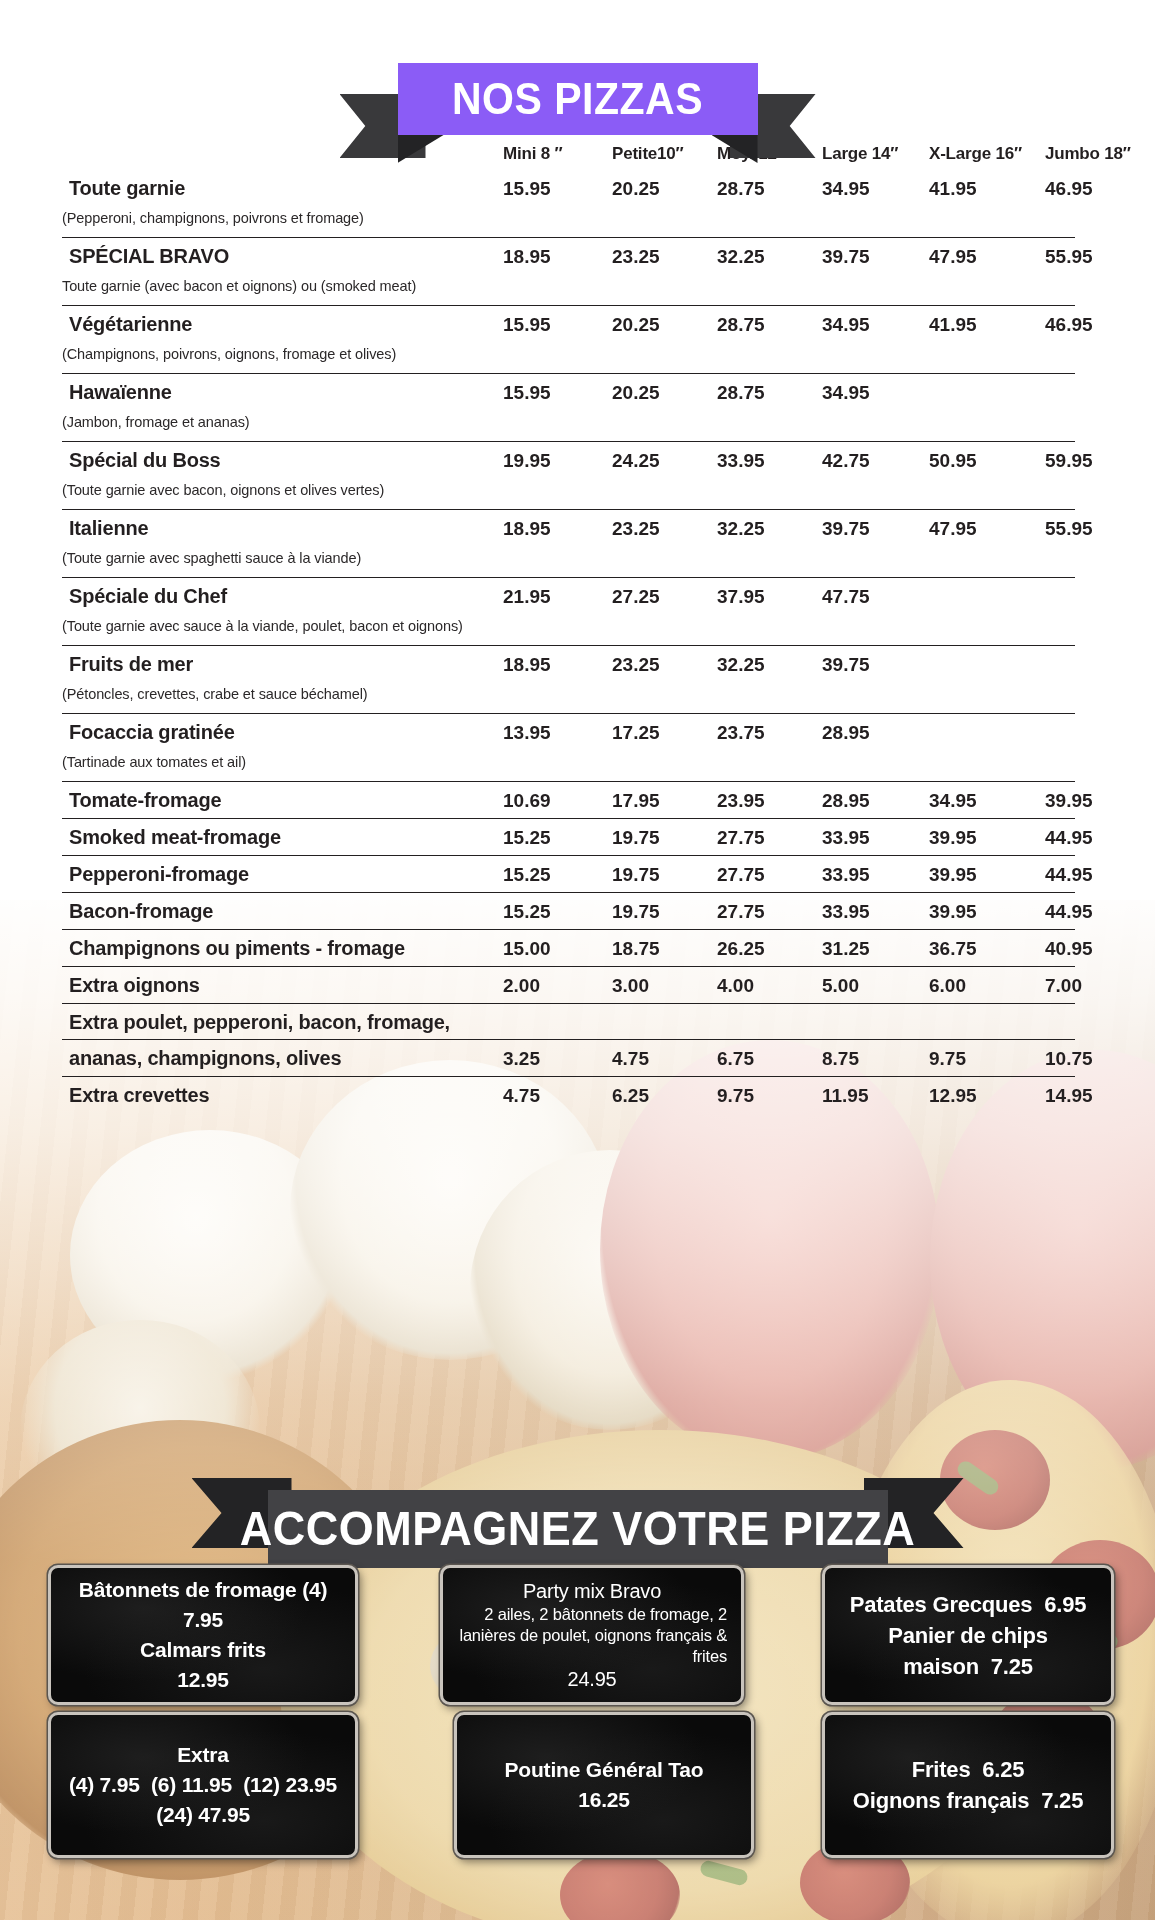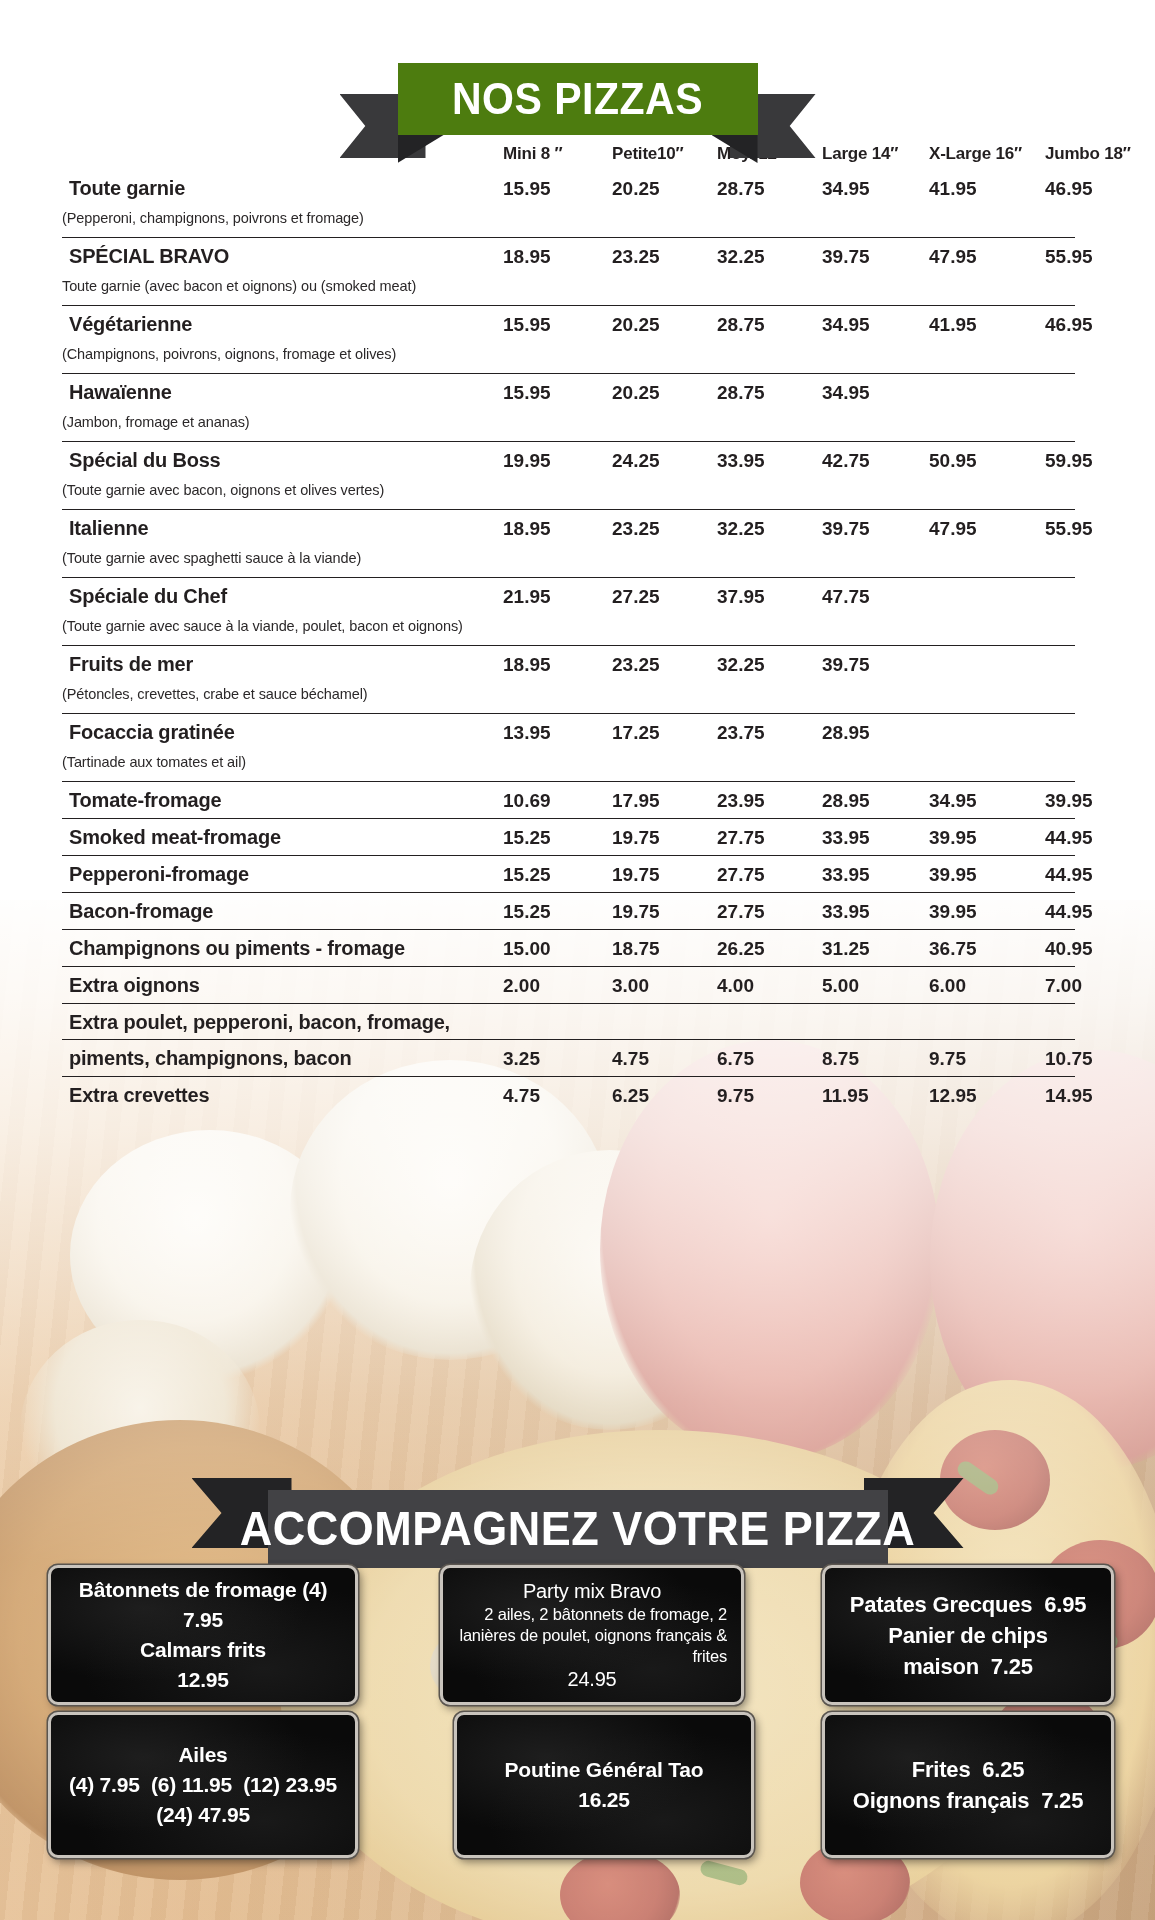--- a/index.html
+++ b/index.html
@@ -56,21 +56,21 @@
   }
 
   
   .ribbon { z-index:3; }
   .ribbon .band { position:relative; z-index:2; display:flex; align-items:center; justify-content:center; }
   .ribbon .band span { color:#fff; font-weight:700; white-space:nowrap; transform:scaleY(1.06); letter-spacing:.5px; }
   .ribbon .wing { position:absolute; z-index:1; }
   .ribbon .fold { position:absolute; z-index:1; }
 
   #ribbon-top { left:50%; top:63px; transform:translateX(-50%); width:360px; height:72px; }
-  #ribbon-top .band { width:360px; height:72px; background:#4d7c0f; }
+  #ribbon-top .band { width:360px; height:72px; background:#8b5cf6; }
   #ribbon-top .band span { font-size:41px; }
   #ribbon-top .wing { top:31px; width:86px; height:64px; background:#39393b; }
   #ribbon-top .wing.l { left:-58px; clip-path:polygon(0 0,100% 0,100% 100%,0 100%,30% 50%); }
   #ribbon-top .wing.r { right:-58px; clip-path:polygon(0 0,100% 0,70% 50%,100% 100%,0 100%); }
   #ribbon-top .fold { top:72px; width:46px; height:28px; background:#232325; }
   #ribbon-top .fold.l { left:0; clip-path:polygon(0 0,100% 0,0 100%); }
   #ribbon-top .fold.r { right:0; clip-path:polygon(0 0,100% 0,100% 100%); }
 
   #ribbon-bottom { left:50%; top:1444px; transform:translateX(-50%); width:620px; height:78px; }
   #ribbon-bottom .band { width:620px; height:78px; background:#424245;margin-top:46px; }
@@ -371,21 +371,21 @@
       <div class="cell price"></div>
       <div class="cell price"></div>
       <div class="cell price"></div>
       <div class="cell price"></div>
     </div>
 
   </div>
 
   <div class="trow">
     <div class="tgrid rline">
-      <div class="cell name">piments, champignons, bacon</div>
+      <div class="cell name">ananas, champignons, olives</div>
       <div class="cell price">3.25</div>
       <div class="cell price">4.75</div>
       <div class="cell price">6.75</div>
       <div class="cell price">8.75</div>
       <div class="cell price">9.75</div>
       <div class="cell price">10.75</div>
     </div>
 
   </div>
 
@@ -427,21 +427,21 @@
       <div class="bline small">2 ailes, 2 bâtonnets de fromage, 2 lanières de poulet, oignons français &amp; frites</div>
       <div class="bline">24.95</div>
     </div>
 
   <div class="sbox b2">
       <div class="bline">Patates Grecques&nbsp;&nbsp;6.95</div>
       <div class="bline">Panier de chips maison&nbsp;&nbsp;7.25</div>
     </div>
 
   <div class="sbox b3">
-      <div class="bline">Ailes</div>
+      <div class="bline">Extra</div>
       <div class="bline">(4) 7.95&nbsp;&nbsp;(6) 11.95&nbsp;&nbsp;(12) 23.95</div>
       <div class="bline">(24) 47.95</div>
     </div>
 
   <div class="sbox b4">
       <div class="bline">Poutine Général Tao</div>
       <div class="bline">16.25</div>
     </div>
 
   <div class="sbox b5">

